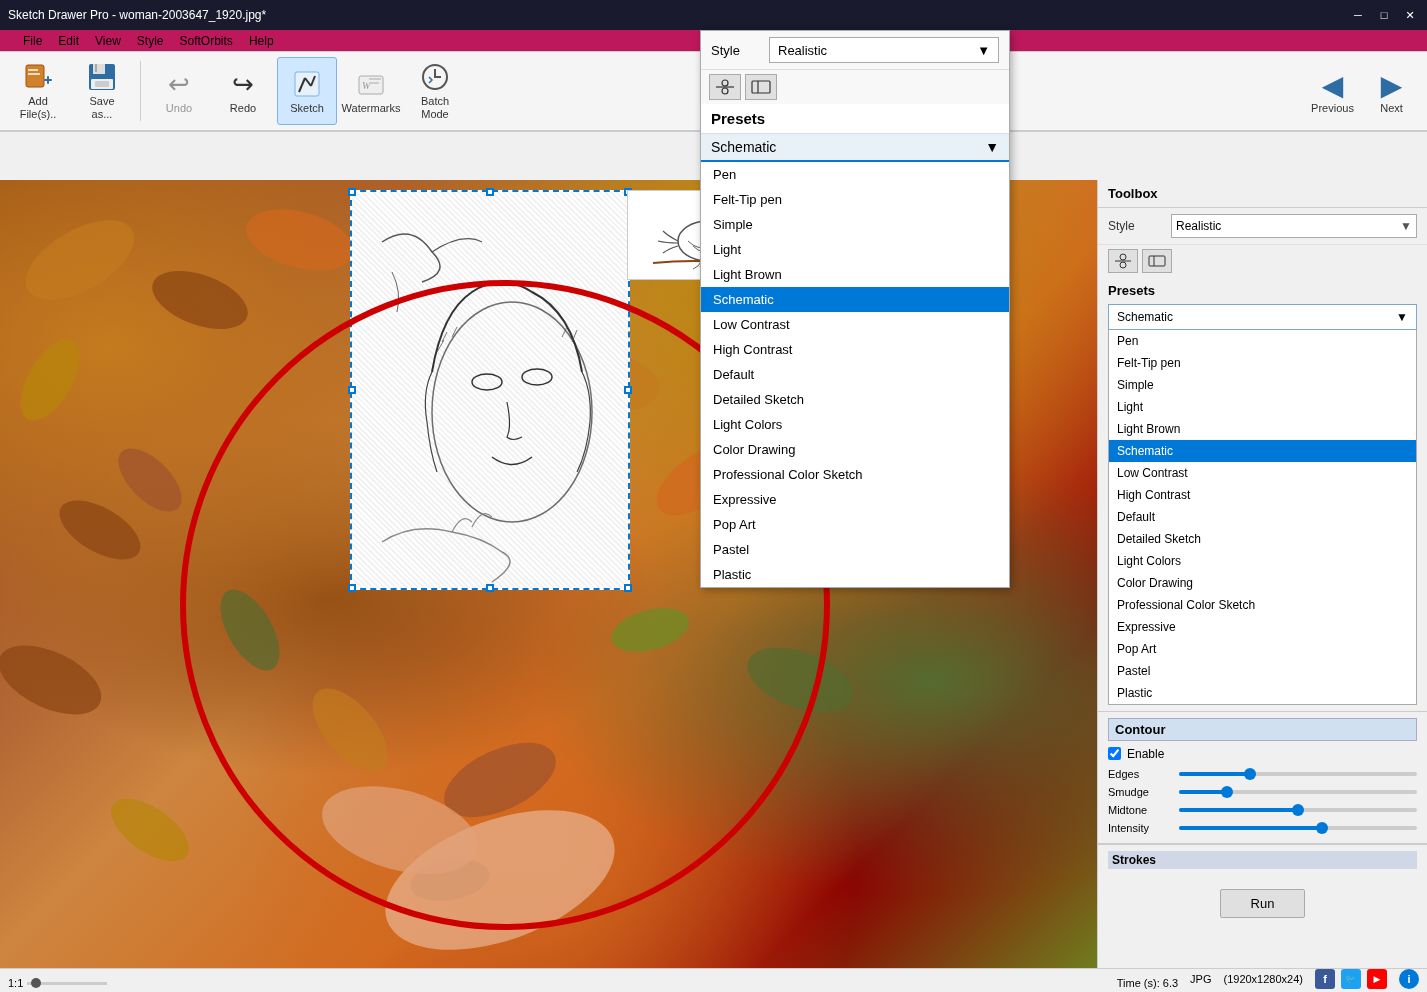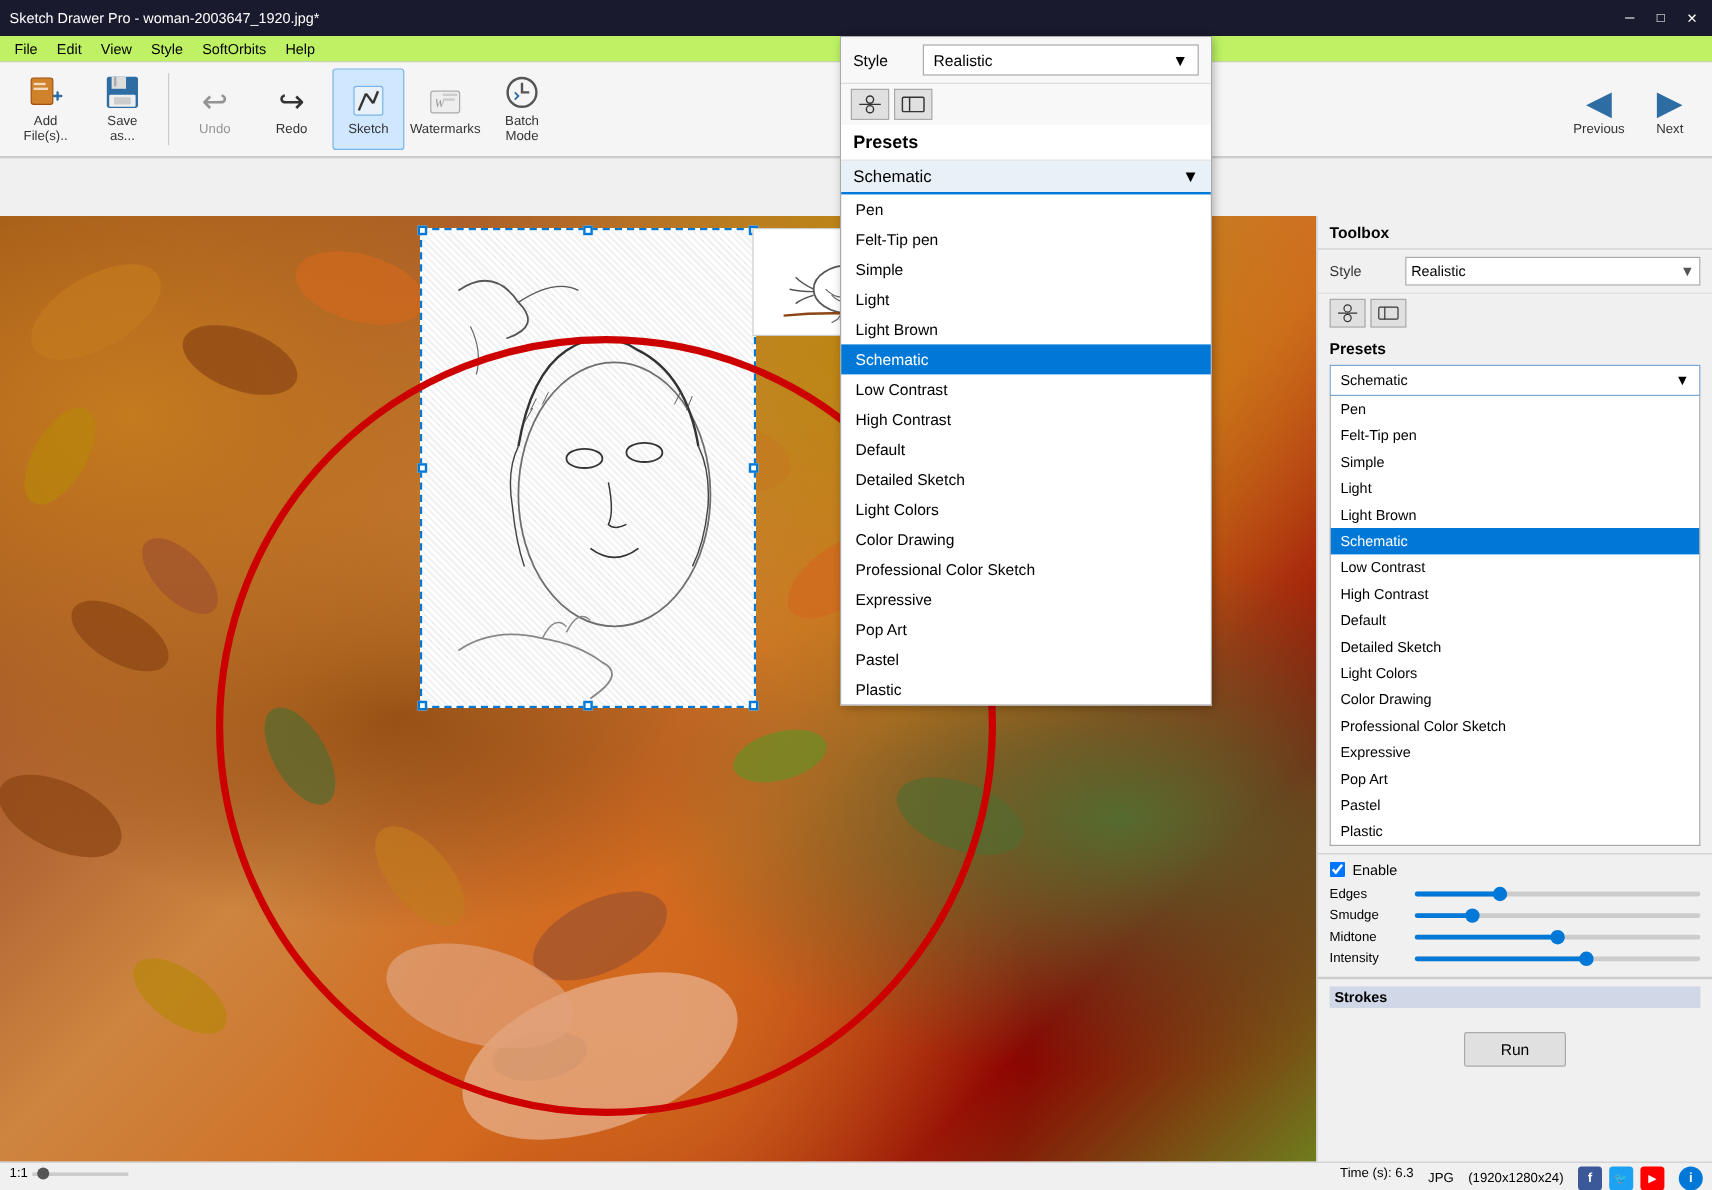--- a/index.html
+++ b/index.html
@@ -15,25 +15,25 @@
       padding: 0 8px;
       justify-content: space-between;
       user-select: none;
     }
     #title-bar .title { font-size: 12px; }
     #title-bar .controls { display: flex; gap: 8px; }
     #title-bar .ctrl-btn { width: 18px; height: 18px; display: flex; align-items: center; justify-content: center; cursor: pointer; font-size: 11px; }
 
     
     #menu-bar {
-      background: #bef264;
+      background: #be185d;
       height: 22px;
       display: flex;
       align-items: center;
-      padding: 0 4px;
+      padding: 0 15px;
       border-bottom: 1px solid #ccc;
     }
     .menu-item {
       padding: 2px 8px;
       cursor: pointer;
       font-size: 12px;
     }
 
     
     #toolbar {
@@ -347,21 +347,21 @@
       color: #000;
     }
     .big-dropdown-item.selected { background: #0078d7; color: white; }
 
     
     #status-bar {
       height: 24px;
       background: #f0f0f0;
       border-top: 1px solid #ccc;
       display: flex;
-      align-items: flex-start;
+      align-items: flex-end;
       padding: 3px 8px;
       font-size: 11px;
       gap: 12px;
       position: absolute;
       bottom: 0;
       left: 0;
       right: 0;
     }
     .status-zoom { display: flex; align-items: center; gap: 4px; }
     .zoom-slider { width: 80px; height: 3px; background: #ccc; position: relative; }
@@ -647,20 +647,21 @@
           <div class="dropdown-item">Professional Color Sketch</div>
           <div class="dropdown-item">Expressive</div>
           <div class="dropdown-item">Pop Art</div>
           <div class="dropdown-item">Pastel</div>
           <div class="dropdown-item">Plastic</div>
         </div>
       </div>
     </div>
 
     <div class="contour-section">
+      <div class="contour-title">Contour</div>
       <div class="checkbox-row">
         <input type="checkbox" checked="" style="">
         <label>Enable</label>
       </div>
       <div class="slider-row">
         <span class="slider-label">Edges</span>
         <div class="slider-track">
           <div class="slider-fill" style="width:30%"></div>
           <div class="slider-thumb" style="left:calc(30% - 6px)"></div>
         </div>

